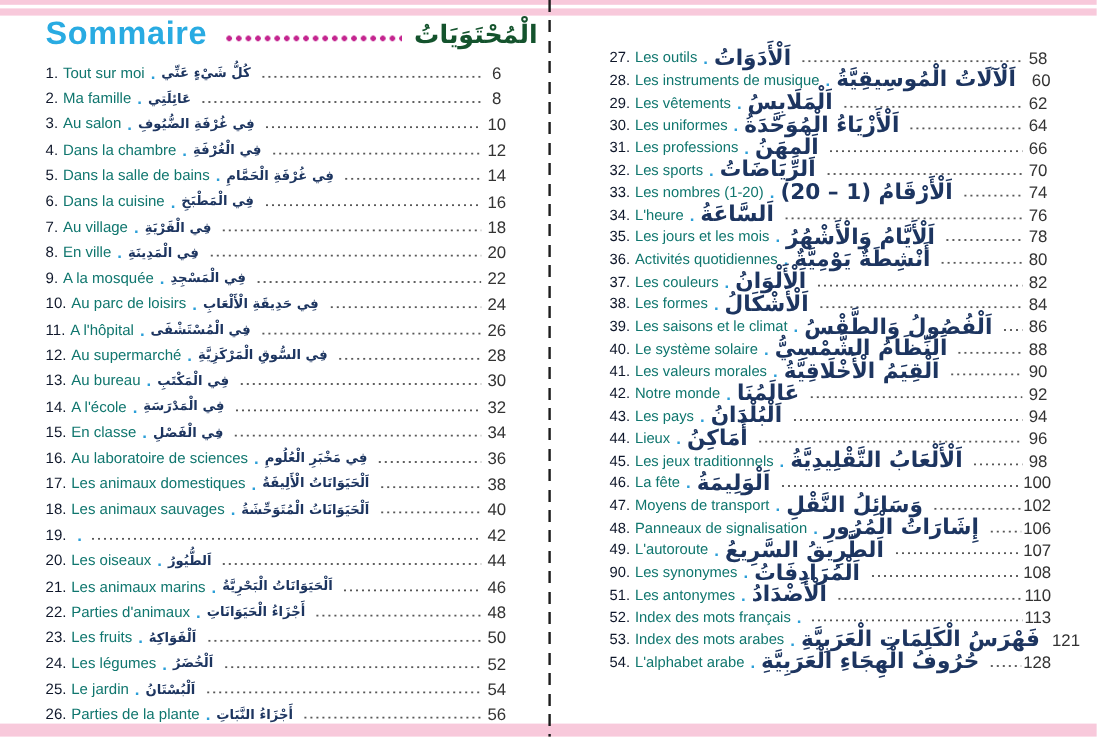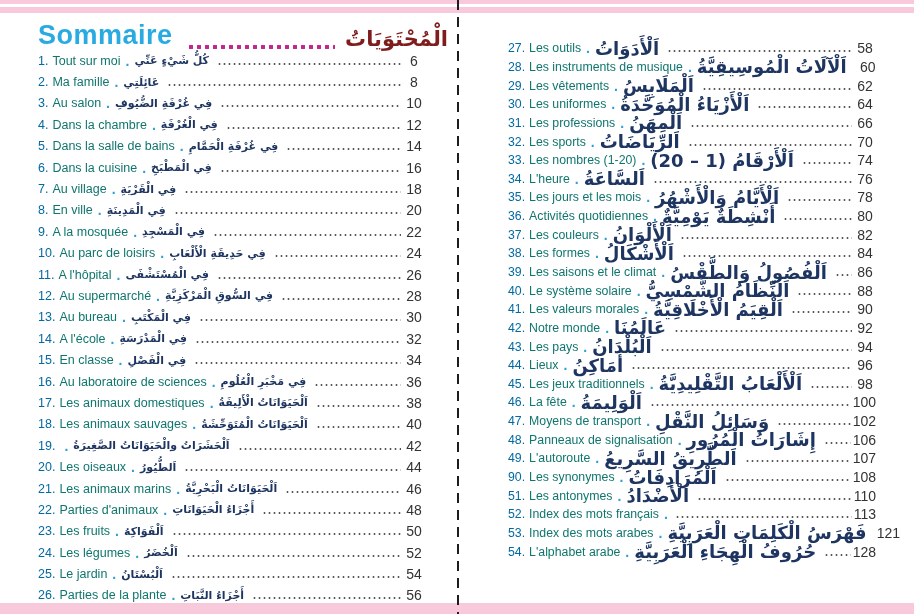--- a/index.html
+++ b/index.html
@@ -13,44 +13,44 @@
   .band-top-1{top:0;height:4px;}
   .band-top-2{top:7px;height:6px;}
   .band-bottom{top:603px;height:11px;}
   
   .divider{
     position:absolute;top:0;left:457px;width:2px;height:614px;
     background:repeating-linear-gradient(to bottom,#1d1d1d 0 10px,transparent 10px 17px);
   }
   
   .header{
-    position:absolute;left:38px;top:20px;width:410px;
-    display:flex;align-items:flex-end;
+    position:absolute;left:38px;top:13px;width:410px;
+    display:flex;align-items:center;
   }
   .title-fr{
     font-size:27px;font-weight:bold;color:#29abe2;letter-spacing:.5px;
     white-space:nowrap;
   }
   .header-dots{
     flex:1;height:8px;margin:6px 10px 0 14px;
     background-image:radial-gradient(circle,#c4258f 2.1px,transparent 2.5px);
     background-size:8px 8px;background-repeat:repeat-x;background-position:left center;
   }
   .title-ar{
-    font-size:21px;font-weight:bold;color:#7f1d1d;white-space:nowrap;
+    font-size:21px;font-weight:bold;color:#14532d;white-space:nowrap;
     font-family:"DejaVu Sans",sans-serif;direction:rtl;
   }
   
   .col{position:absolute;display:flex;flex-direction:column;}
   .col-left{left:38px;top:50px;width:387px;}
   .col-left .row{height:21.4px;}
   .col-right{left:508px;top:39px;width:368px;}
   .col-right .row{height:18.65px;}
   .row{display:flex;align-items:center;white-space:nowrap;}
-  .num{color:#0369a1;font-size:12.5px;margin-right:4px;}
+  .num{color:#0f172a;font-size:12.5px;margin-right:4px;}
   .fr{color:#0f766e;font-size:12.5px;}
   .bullet{color:#2b9fd8;font-weight:bold;font-size:14px;margin:0 5px 0 5px;line-height:0;}
   .ar{
     color:#1d3560;font-size:11px;font-weight:bold;direction:rtl;
     font-family:"DejaVu Sans",sans-serif;margin-right:6px;
   }
   .leader{
     flex:1;height:6px;margin:6px 2px 0 2px;
     background-image:radial-gradient(circle,#575757 0.9px,transparent 1.2px);
     background-size:5px 6px;background-repeat:repeat-x;background-position:left center;
@@ -232,21 +232,20 @@
     <span class="fr">Les animaux sauvages</span>
     <span class="bullet">.</span>
     <span class="ar">اَلْحَيَوَانَاتُ الْمُتَوَحِّشَةُ</span>
     <span class="leader"></span>
     <span class="pg">40</span>
   </div>
 
   <div class="row">
     <span class="num">19.</span>
     <span class="bullet">.</span>
-    <span class="ar">اَلْحَشَرَاتُ والْحَيَوَانَاتُ الصَّغِيرَةُ</span>
     <span class="leader"></span>
     <span class="pg">42</span>
   </div>
 
   <div class="row">
     <span class="num">20.</span>
     <span class="fr">Les oiseaux</span>
     <span class="bullet">.</span>
     <span class="ar">اَلطُّيُورُ</span>
     <span class="leader"></span>

